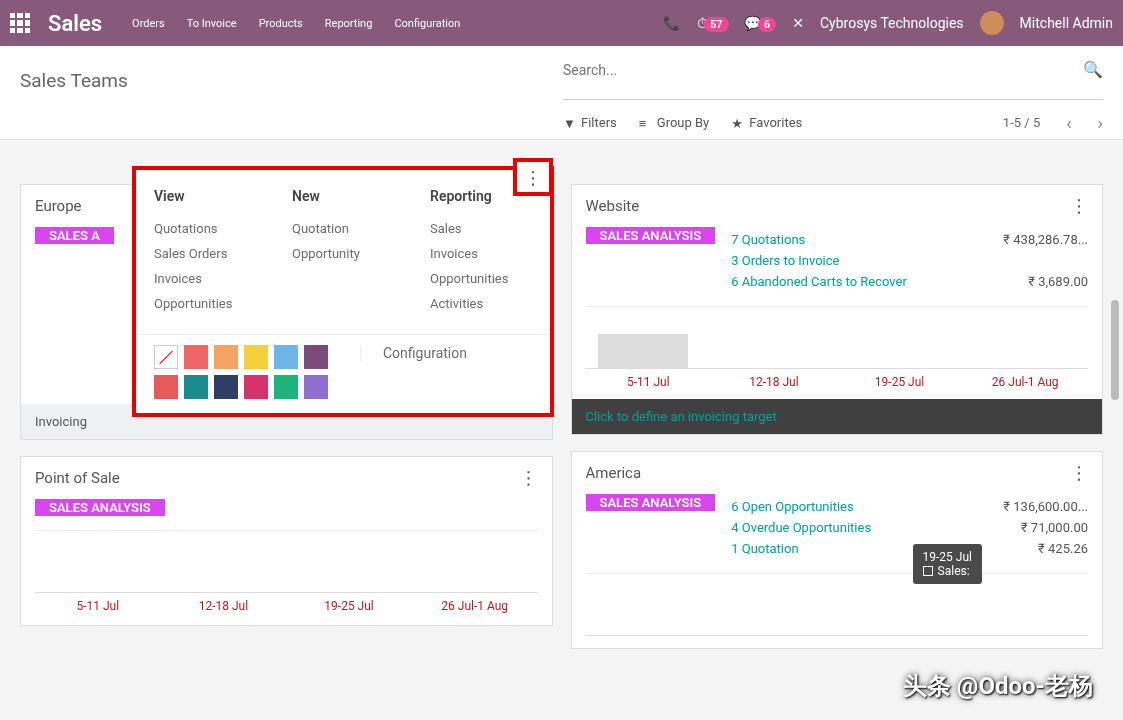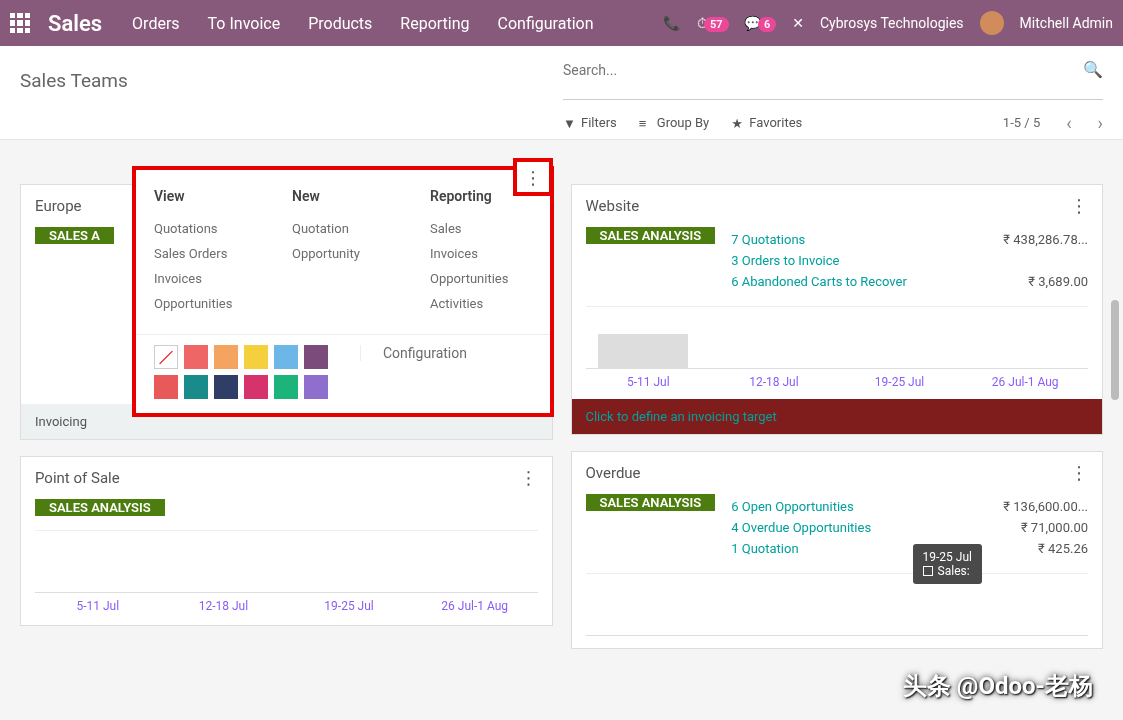--- a/index.html
+++ b/index.html
@@ -1,21 +1,21 @@
 <!DOCTYPE html>
 <html><head>
 <meta charset="utf-8">
 <style>
 * { box-sizing: border-box; margin: 0; padding: 0; font-family: -apple-system, BlinkMacSystemFont, "Segoe UI", Roboto, sans-serif; }
 body { background: #f5f5f5; width: 1123px; height: 720px; overflow: hidden; color: #4c4c4c; }
 .topbar { background: #875a7b; height: 46px; display: flex; align-items: center; padding: 0 10px; color: #fff; }
 .apps-icon { width: 20px; height: 20px; margin-right: 18px; display: grid; grid-template-columns: repeat(3,1fr); gap: 2px; }
 .apps-icon span { background: #fff; }
 .brand { font-size: 22px; font-weight: 600; margin-right: 30px; }
-.nav { display: flex; gap: 28px; font-size: 16px; }
+.nav { display: flex; gap: 22px; font-size: 11px; }
 .nav span { cursor: pointer; }
 .spacer { flex: 1; }
 .top-right { display: flex; align-items: center; gap: 16px; font-size: 14px; }
 .badge-pill { background: #ec4899; color: #fff; border-radius: 10px; padding: 1px 6px; font-size: 11px; font-weight: 600; margin-left: -4px; }
 .avatar { width: 24px; height: 24px; border-radius: 50%; background: #d08c5a; display: inline-block; }
 .subhead { background: #fff; padding: 14px 20px 6px; display: flex; flex-direction: column; border-bottom: 1px solid #e5e5e5; }
 .subhead-row1 { display: flex; align-items: center; }
 .page-title { font-size: 19px; color: #666; }
 .search-wrap { flex: 1; display: flex; justify-content: flex-end; }
 .search-bar { width: 540px; display: flex; align-items: center; border-bottom: 1px solid #ccc; padding-bottom: 20px; }
@@ -25,31 +25,31 @@
 .filters-row { margin-left: auto; width: 540px; display: flex; align-items: center; font-size: 13px; color: #555; gap: 22px; }
 .filt-item { display: flex; align-items: center; gap: 5px; cursor: pointer; }
 .filt-item svg, .filt-item .glyph { width: 13px; height: 13px; }
 .pager { margin-left: auto; display: flex; align-items: center; gap: 26px; color: #666; }
 .pager .arrow { font-size: 18px; cursor: pointer; color: #888; }
 .content { padding: 16px 20px; display: flex; gap: 18px; position: relative; }
 .col { flex: 1; display: flex; flex-direction: column; gap: 16px; margin-top: 28px; }
 .card { background: #fff; border: 1px solid #ddd; padding: 12px 14px; position: relative; }
 .card-head { display: flex; justify-content: space-between; align-items: center; font-size: 15px; color: #555; margin-bottom: 10px; }
 .kebab { font-size: 18px; color: #555; cursor: pointer; line-height: 1; }
-.btn-teal { background: #4d7c0f; color: #fff; border: none; padding: 1px 14px; font-size: 13px; font-weight: 600; cursor: pointer; text-align: center; }
+.btn-teal { background: #d946ef; color: #fff; border: none; padding: 1px 14px; font-size: 13px; font-weight: 600; cursor: pointer; text-align: center; }
 .stats { margin-top: 4px; }
 .stat-row { display: flex; justify-content: space-between; font-size: 13px; padding: 3px 0; }
 .stat-row .link { color: #00a09d; cursor: pointer; }
 .stat-row .val { color: #555; }
 .chart { margin-top: 14px; border-top: 1px solid #eee; }
 .chart-area { height: 62px; display: flex; align-items: flex-end; gap: 10px; border-bottom: 1px solid #ddd; padding: 0 12px; }
 .bar { background: #ddd; }
-.xaxis { display: flex; font-size: 12px; color: #8b5cf6; padding: 6px 0 0; }
+.xaxis { display: flex; font-size: 12px; color: #b91c1c; padding: 6px 0 0; }
 .xaxis span { flex: 1; text-align: center; }
-.inv-footer { background: #7f1d1d; margin: 10px -14px -12px; padding: 10px 14px; font-size: 13px; color: #00a09d; cursor: pointer; }
+.inv-footer { background: #404040; margin: 10px -14px -12px; padding: 10px 14px; font-size: 13px; color: #00a09d; cursor: pointer; }
 
 .popover-zone { position: absolute; left: 132px; top: 166px; width: 422px; border: 4px solid #e60000; background: #fff; z-index: 10; }
 .kebab-box { position: absolute; left: 513px; top: 158px; width: 40px; height: 38px; border: 4px solid #e60000; z-index: 11; display:flex; align-items:center; justify-content:center; font-size:18px; color:#555; background:#fff; }
 .pop-inner { padding: 18px 18px 8px; }
 .pop-cols { display: flex; gap: 36px; }
 .pop-col { flex: 1; }
 .pop-col h4 { font-size: 14px; color: #444; font-weight: 600; margin-bottom: 12px; }
 .pop-col a { display: block; font-size: 13px; color: #6d6d6d; padding: 5px 0; cursor: pointer; }
 .pop-bottom { display: flex; align-items: flex-start; padding: 10px 18px 14px; border-top: 1px solid #eee; margin-top: 10px; }
 .swatches { display: grid; grid-template-columns: repeat(6, 24px); gap: 6px; }
@@ -198,21 +198,21 @@
           <span>12-18 Jul</span>
           <span>19-25 Jul</span>
           <span>26 Jul-1 Aug</span>
         </div>
       </div>
       <div class="inv-footer">Click to define an invoicing target</div>
     </div>
 
     <div class="card with-body" style="position:relative;">
       <div class="card-head">
-          <span>Overdue</span>
+          <span>America</span>
           <span class="kebab">⋮</span>
         </div>
       <div class="card-body">
         <div class="left"><button class="btn-teal">SALES ANALYSIS</button></div>
         <div class="right stats">
           <div class="stat-row">
               <span class="link">6 Open Opportunities</span>
               <span class="val">₹ 136,600.00...</span>
             </div>
           <div class="stat-row">

